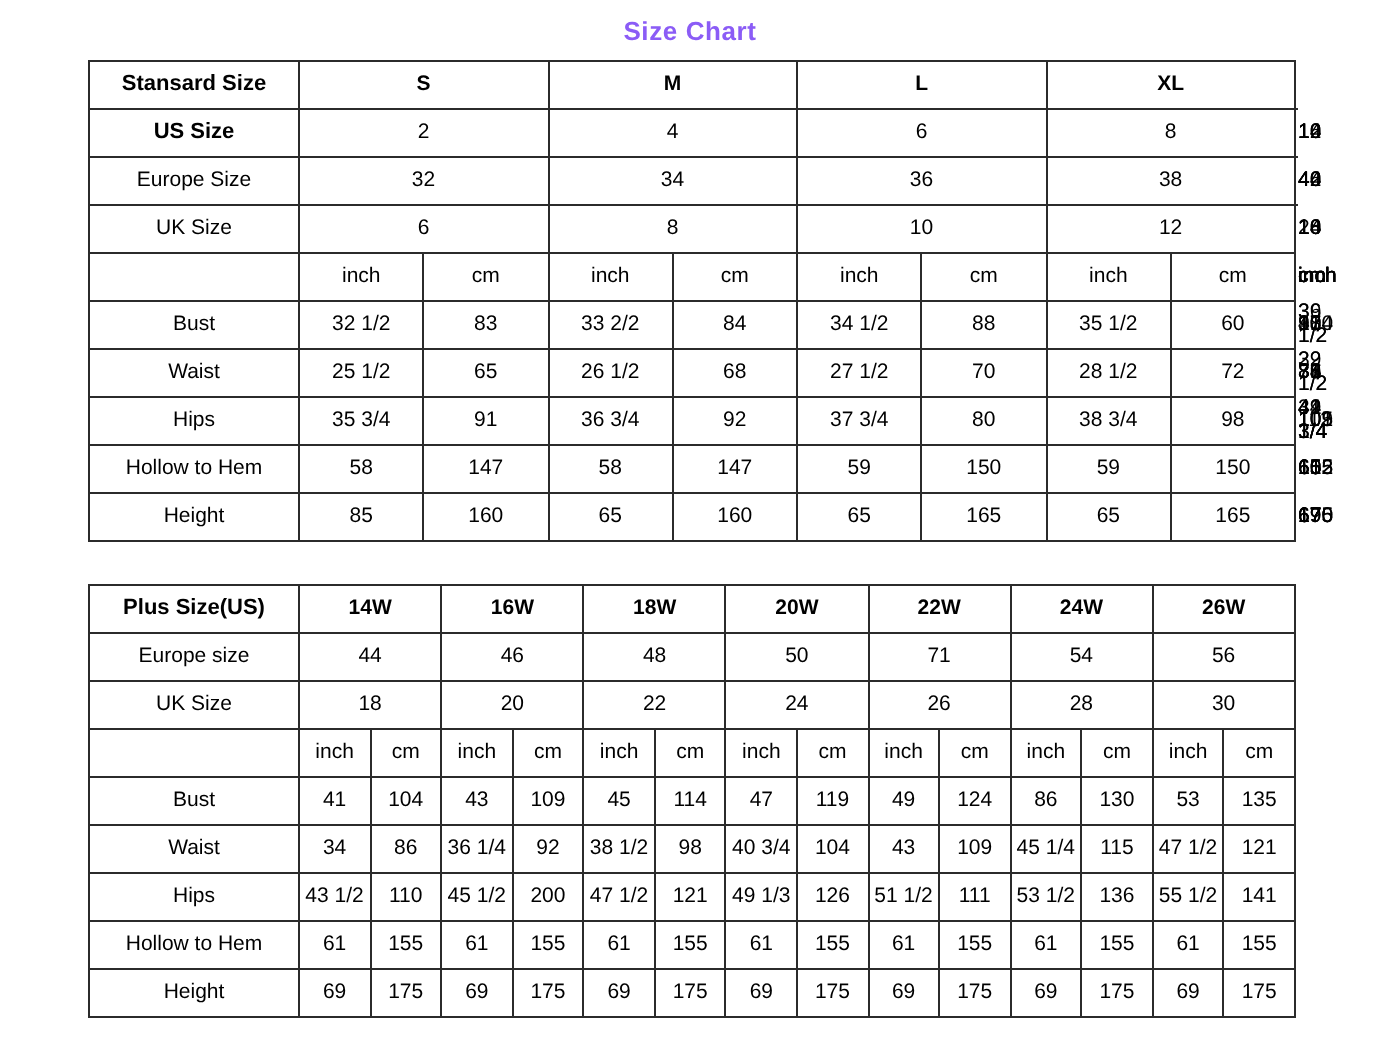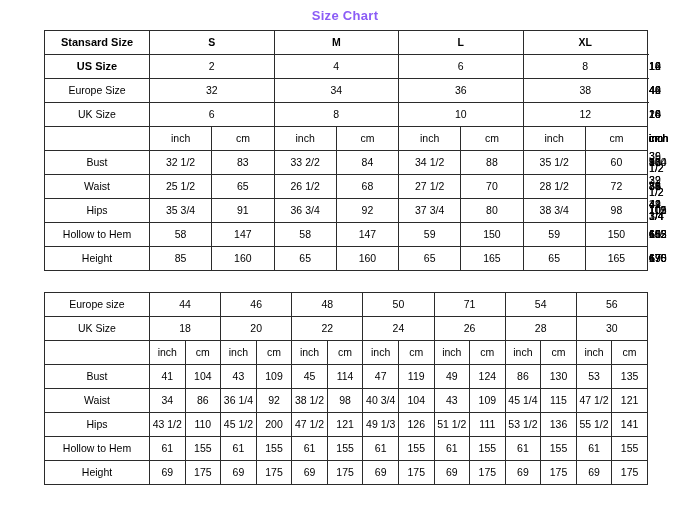--- a/index.html
+++ b/index.html
@@ -257,20 +257,30 @@
         <col style="width:35.57142857142857px">
         <col style="width:35.57142857142857px">
         <col style="width:35.57142857142857px">
         <col style="width:35.57142857142857px">
         <col style="width:35.57142857142857px">
         <col style="width:35.57142857142857px">
         <col style="width:35.57142857142857px">
       </colgroup>
       <tbody>
         <tr>
+          <td class="rowlabel bold">Plus Size(US)</td>
+          <td class="grouphead" colspan="2">14W</td>
+          <td class="grouphead" colspan="2">16W</td>
+          <td class="grouphead" colspan="2">18W</td>
+          <td class="grouphead" colspan="2">20W</td>
+          <td class="grouphead" colspan="2">22W</td>
+          <td class="grouphead" colspan="2">24W</td>
+          <td class="grouphead" colspan="2">26W</td>
+        </tr>
+        <tr>
           <td class="rowlabel">Europe size</td>
           <td colspan="2">44</td>
           <td colspan="2">46</td>
           <td colspan="2">48</td>
           <td colspan="2">50</td>
           <td colspan="2">71</td>
           <td colspan="2">54</td>
           <td colspan="2">56</td>
         </tr>
         <tr>

